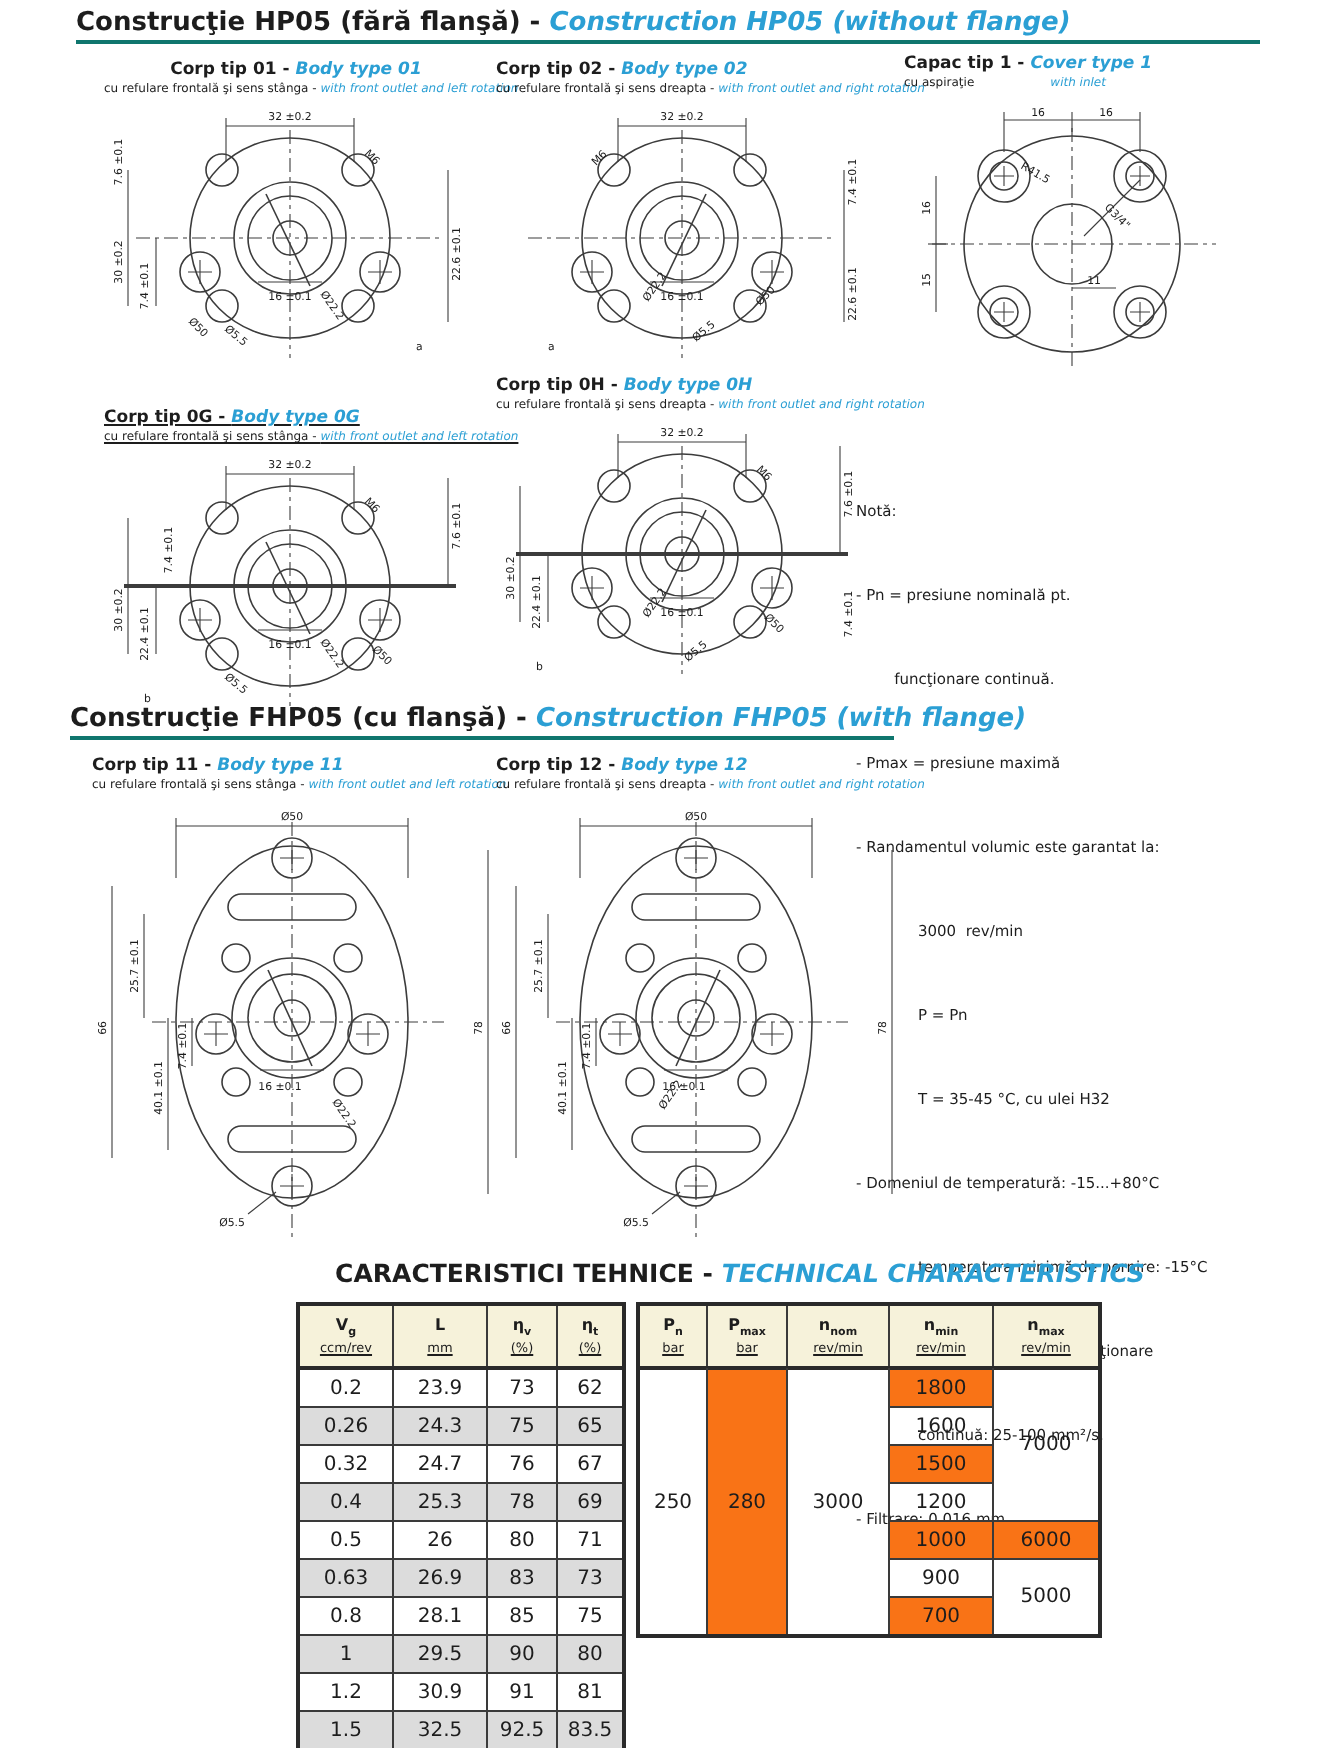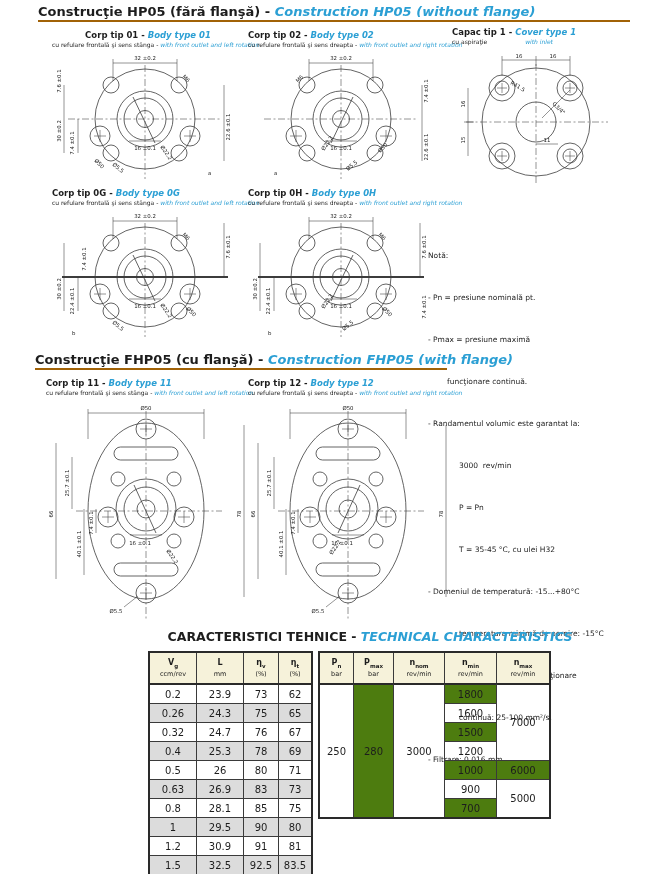--- a/index.html
+++ b/index.html
@@ -1,19 +1,19 @@
 <!DOCTYPE html>
 <html><head>
 <meta charset="utf-8">
 <style>
   html,body{margin:0;padding:0;background:#fff;}
   .pg{position:relative;width:666px;height:874px;background:#fff;overflow:hidden;
       font-family:"DejaVu Sans",sans-serif;color:#1d1d1d;}
   .en{color:#2b9fd4;font-style:italic;}
-  .sec-title{position:absolute;font-size:13px;font-weight:bold;border-bottom:2px solid #a16207;
+  .sec-title{position:absolute;font-size:13px;font-weight:bold;border-bottom:2px solid #0f766e;
       padding-bottom:1px;white-space:nowrap;}
   .blk{position:absolute;}
   .blk-title{font-size:8.5px;font-weight:bold;white-space:nowrap;}
   .blk-sub{font-size:6px;white-space:nowrap;margin-top:1px;}
   .cover-sub{display:flex;gap:38px;}
   svg{display:block;margin-top:3px;}
   svg line,svg circle,svg rect,svg ellipse,svg path{stroke:#3c3c3c;fill:none;stroke-width:.8;}
   svg .cl{stroke-dasharray:7 2.5 2 2.5;stroke-width:.55;}
   svg .dim{stroke-width:.55;}
   svg .thick{stroke-width:2;}
@@ -23,24 +23,24 @@
       line-height:14px;white-space:pre;}
   .tbl-title{position:absolute;left:150px;top:629px;width:440px;text-align:center;
       font-size:12.5px;font-weight:bold;white-space:nowrap;}
   .tables{position:absolute;left:148px;top:651px;display:flex;gap:5px;align-items:flex-start;}
   table{border-collapse:collapse;}
   table{border:2px solid #2a2a2a;}
   th,td{border:1px solid #3a3a3a;text-align:center;vertical-align:middle;padding:0 2px;}
   thead th{background:#f6f2da;height:30px;border-bottom:2px solid #2a2a2a;}
   .h-sym{font-size:8px;font-weight:bold;}
   .h-sym sub{font-size:5.5px;}
-  .h-unit{font-size:6.5px;font-weight:normal;margin-top:1px;}
+  .h-unit{font-size:6.5px;font-weight:normal;margin-top:1px;text-decoration:underline;}
   tbody td{font-size:10px;height:18px;}
   .lt tbody tr:nth-child(even) td{background:#dcdcdc;}
-  td.gray{background:#4d7c0f;}
+  td.gray{background:#f97316;}
   .c-vg{width:42px;}.c-l{width:42px;}.c-ev{width:30px;}.c-et{width:28px;}
   .c-pn{width:29px;}.c-pm{width:35px;}.c-nn{width:46px;}.c-ni{width:47px;}.c-nx{width:48px;}
 </style>
 </head>
 <body>
 
 <div class="pg">
 
   <div class="sec-title" style="left:38px;top:4px;width:592px;">
     <span>Construcţie HP05  (fără flanşă) - </span><span class="en">Construction HP05  (without flange)</span>
@@ -161,21 +161,21 @@
       <text class="mid" x="67" y="10">16</text>
       <text class="mid" x="101" y="10">16</text>
       <text class="mid" transform="translate(13,56) rotate(-90)">16</text>
       <text class="mid" transform="translate(13,92) rotate(-90)">15</text>
       <text transform="translate(58,36) rotate(30)">R41.5</text>
       <text transform="translate(100,56) rotate(45)">G3/4"</text>
       <text class="mid" x="95" y="94">11</text>
     </svg>
   </div>
 
-  <div class="blk" style="left:52px;top:188px;width:192px;">
+  <div class="blk" style="left:52px;top:204px;width:192px;text-decoration:underline;">
     <div class="blk-title">
       <span>Corp tip 0G - </span><span class="en">Body type 0G</span>
     </div>
     <div class="blk-sub">
       <span>cu refulare frontală şi sens stânga - </span><span class="en">with front outlet and left rotation</span>
     </div>
     <svg width="186" height="130" viewBox="0 0 186 130">
       <line class="thick" x1="10" y1="68" x2="176" y2="68"></line>
         <line class="cl" x1="93" y1="14" x2="93" y2="128"></line>
       <circle cx="93" cy="68" r="50"></circle>
@@ -251,22 +251,22 @@
       <text transform="translate(130,26) rotate(45)">M6</text>
       <text transform="translate(134,100) rotate(45)">Ø50</text>
       <text x="20" y="126">b</text>
     </svg>
   </div>
 
   <div class="notes">
     <div class="notes-ro">
       <div>Notă:</div>
       <div>- Pn = presiune nominală pt.</div>
+      <div>        funcţionare continuă.</div>
       <div>- Pmax = presiune maximă</div>
-      <div>        funcţionare continuă.</div>
       <div>- Randamentul volumic este garantat la:</div>
       <div>             3000  rev/min</div>
       <div>             P = Pn</div>
       <div>             T = 35-45 °C, cu ulei H32</div>
       <div>- Domeniul de temperatură: -15...+80°C</div>
       <div>             temperatura minimă de pornire: -15°C</div>
       <div>             recomandat pentru funcţionare</div>
       <div>             continuă: 25-100 mm²/s.</div>
       <div>- Filtrare: 0.016 mm.</div>
     </div>

